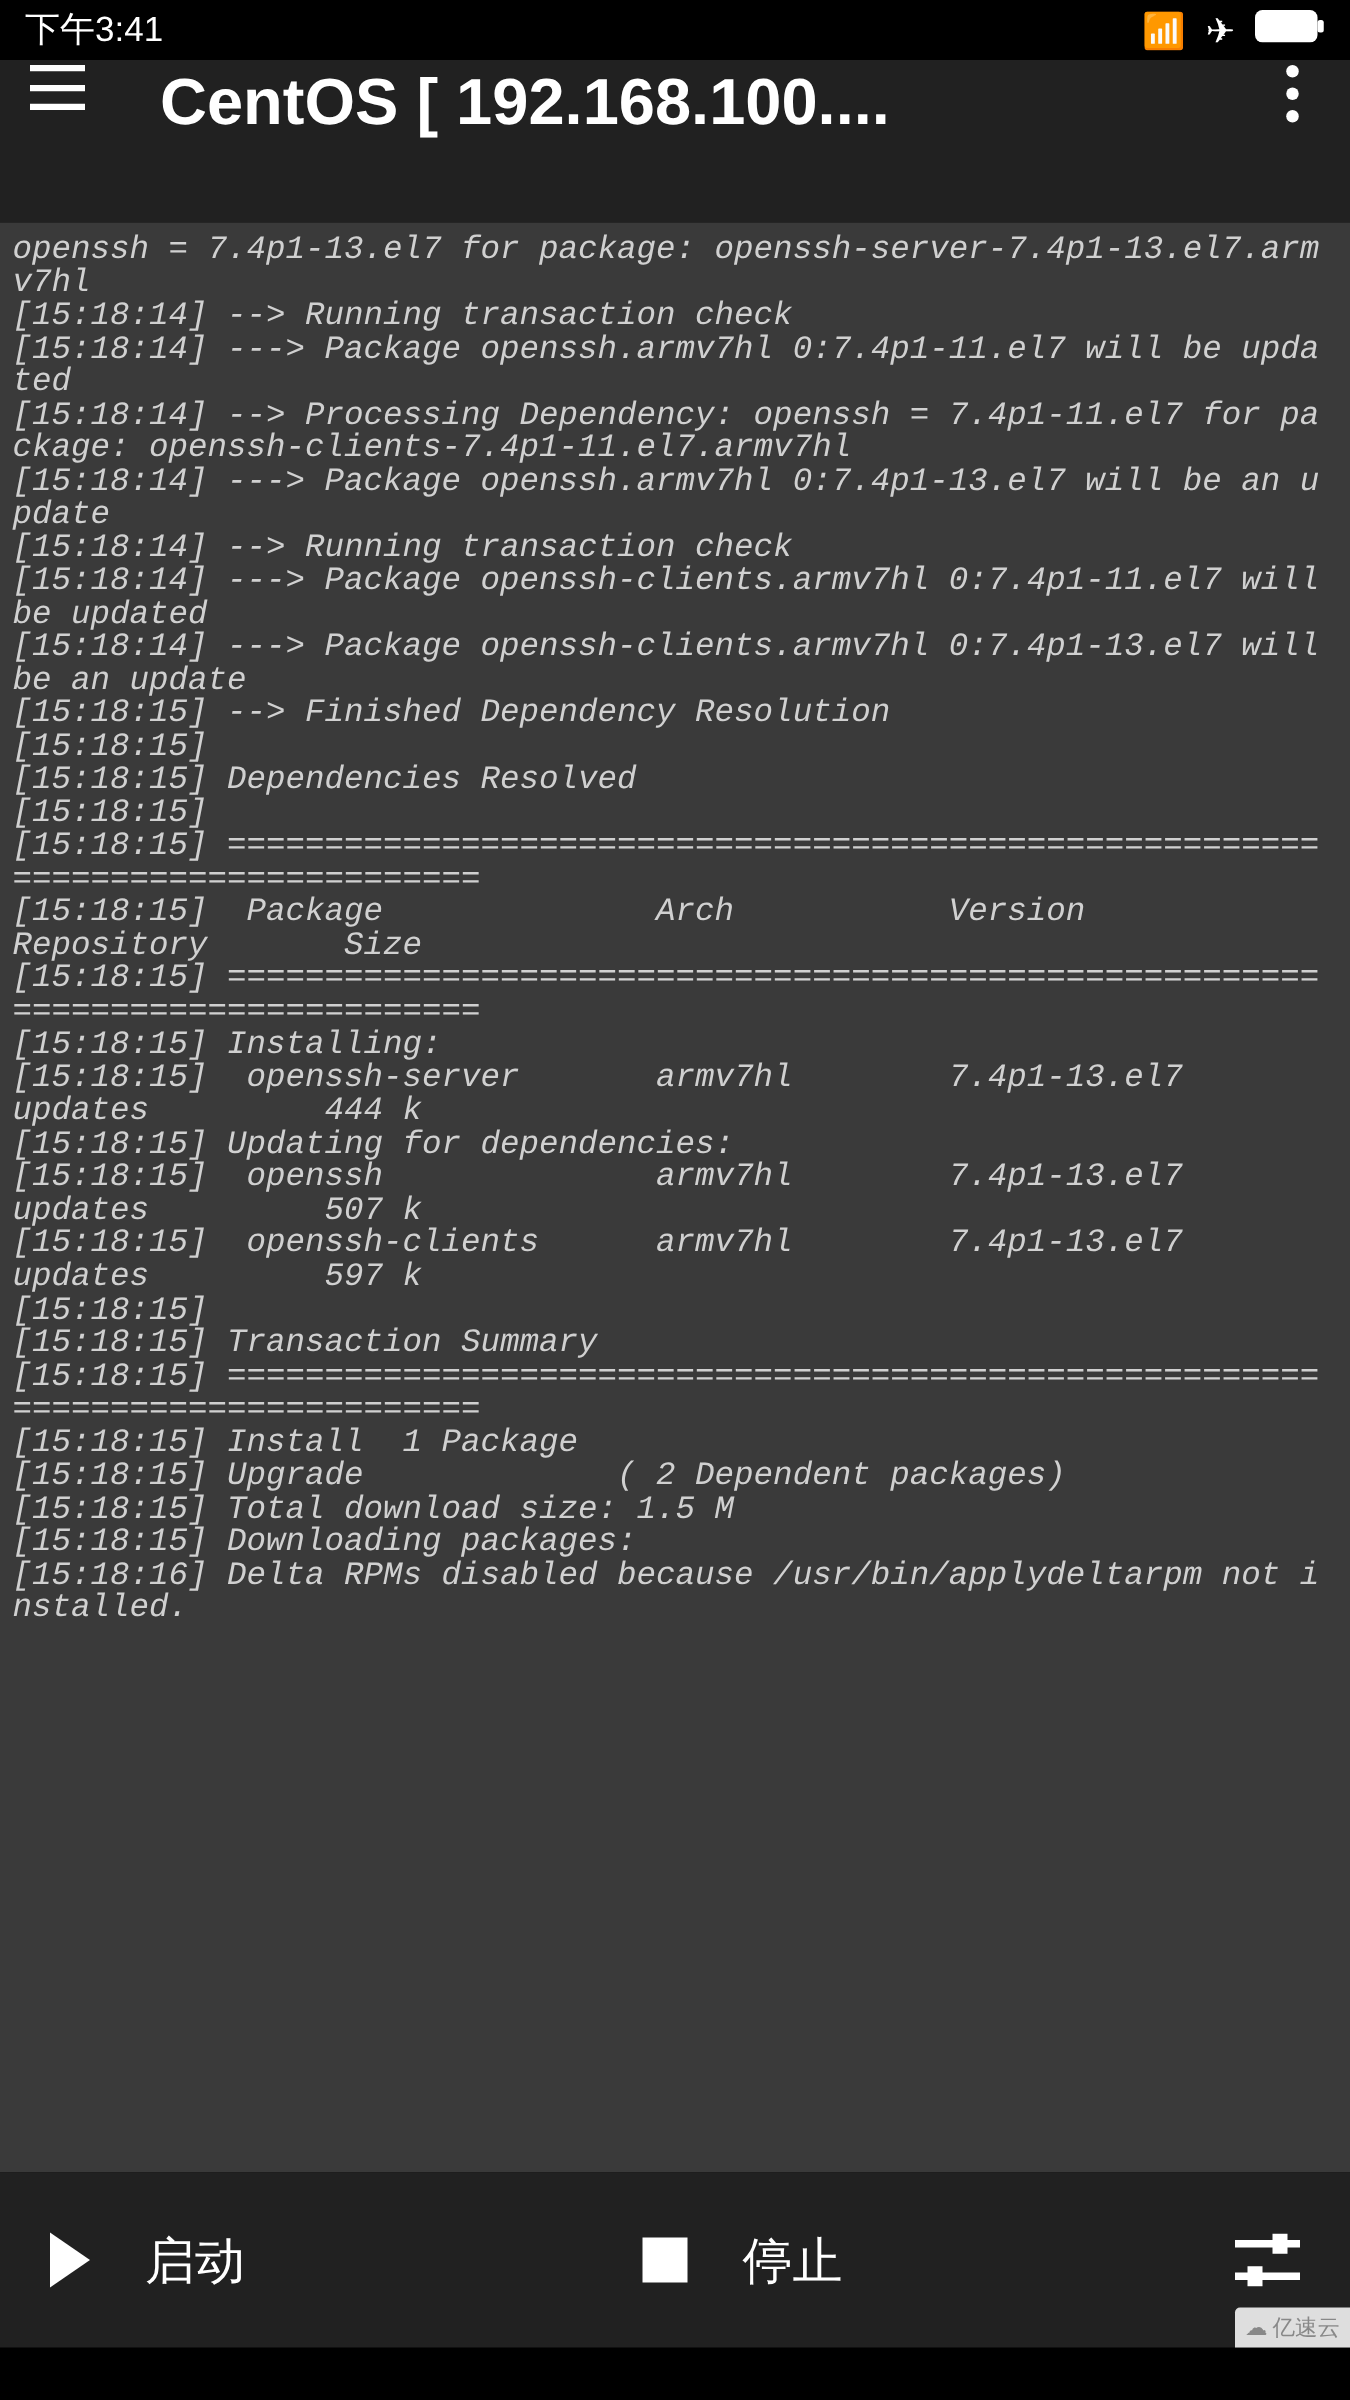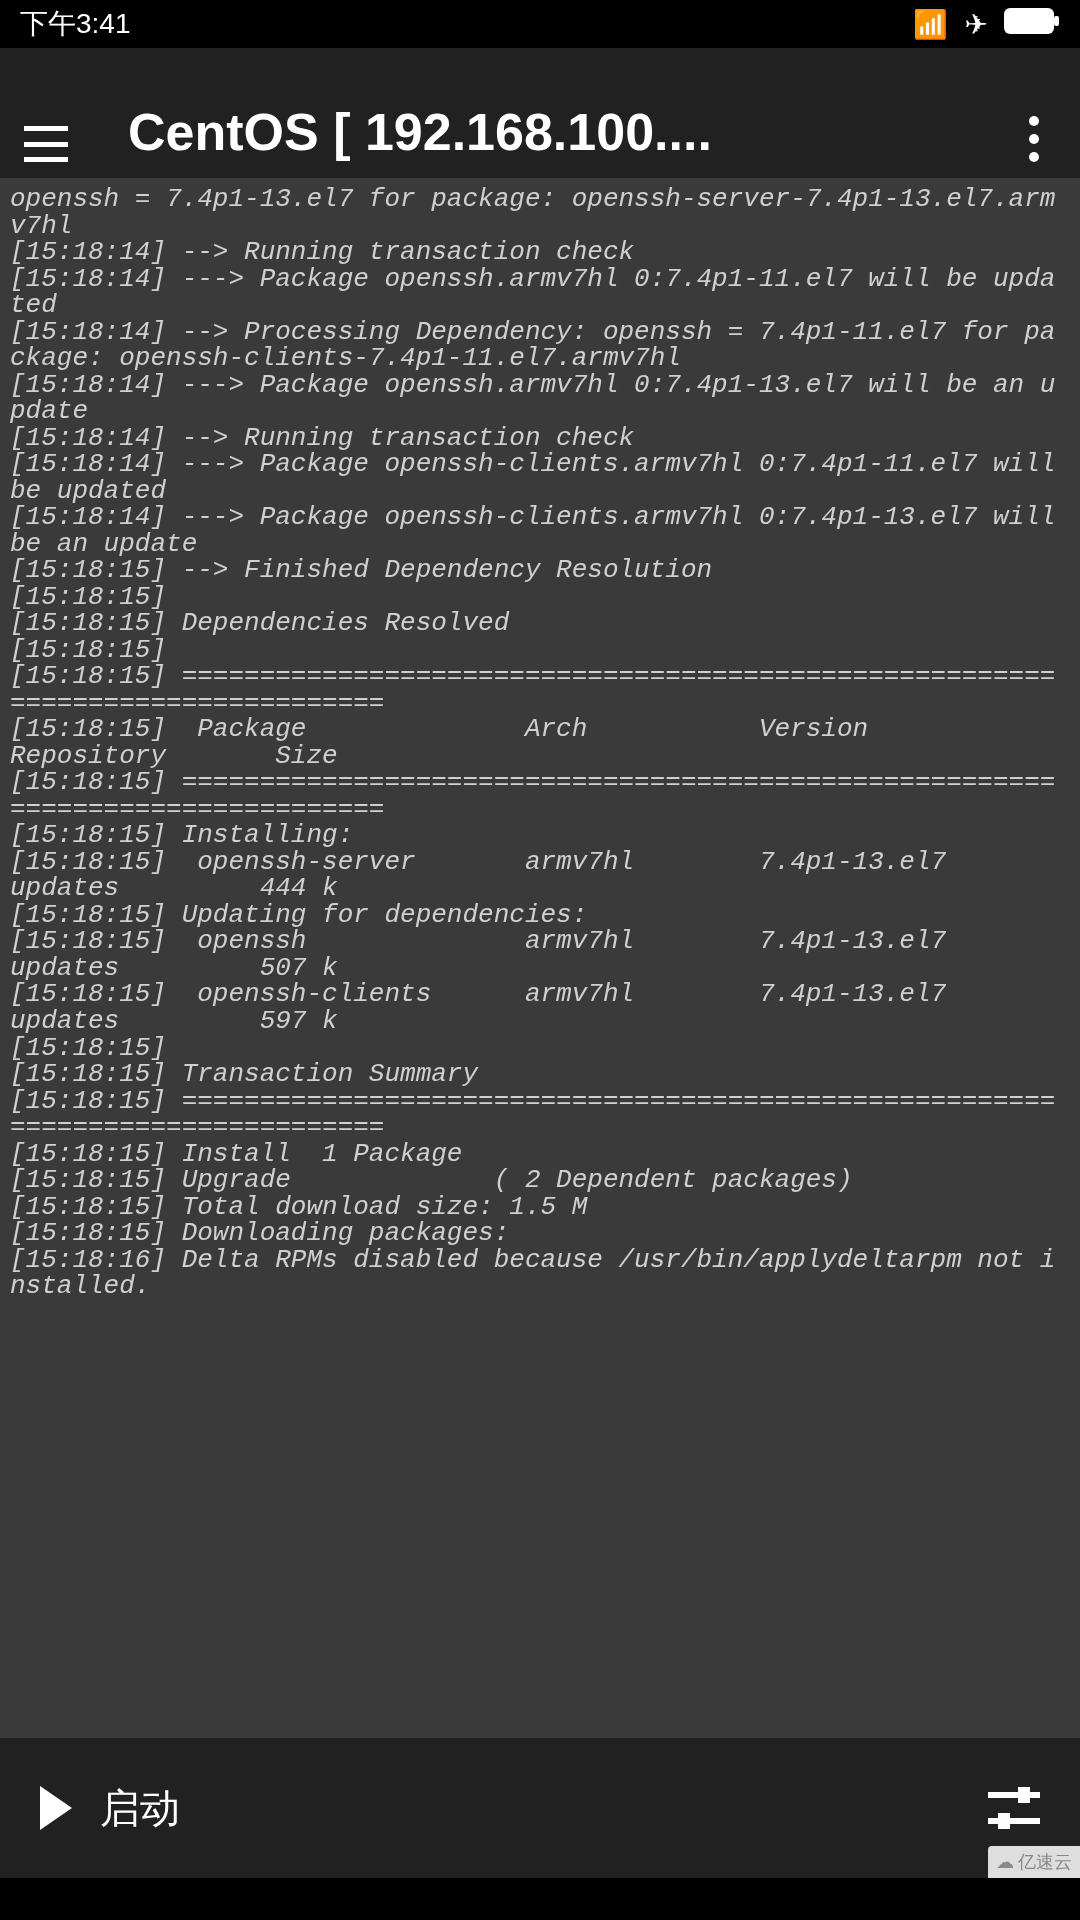--- a/index.html
+++ b/index.html
@@ -1,27 +1,27 @@
 <!DOCTYPE html>
 <html><head>
 <meta charset="utf-8">
 <style>
 * { margin: 0; padding: 0; box-sizing: border-box; }
 html, body { width: 1080px; height: 1920px; background: #000; font-family: sans-serif; overflow: hidden; }
 .status-bar { height: 48px; background: #000; color: #fff; display: flex; align-items: center; justify-content: space-between; padding: 0 20px; font-size: 28px; }
 .status-right { display: flex; align-items: center; gap: 16px; }
-.app-bar { height: 130px; background: #212121; display: flex; align-items: flex-end; padding: 16px 24px; color: #fff; }
+.app-bar { height: 130px; background: #212121; display: flex; align-items: flex-start; padding: 4px 24px; color: #fff; }
 .hamburger { width: 44px; height: 36px; display: flex; flex-direction: column; justify-content: space-between; margin-right: 60px; cursor: pointer; }
 .hamburger span { display: block; height: 5px; background: #fff; }
 .app-title { flex: 1; font-size: 52px; font-weight: bold; white-space: nowrap; overflow: hidden; }
 .more-dots { width: 44px; display: flex; flex-direction: column; align-items: center; gap: 8px; cursor: pointer; }
 .more-dots span { width: 10px; height: 10px; background: #fff; border-radius: 50%; }
 .terminal { background: #3a3a3a; color: #d0d0d0; font-family: "Courier New", monospace; font-size: 26px; line-height: 1.02; padding: 8px 10px; height: 1560px; overflow: hidden; white-space: pre-wrap; word-break: break-all; font-style: italic; }
 .bottom-bar { height: 140px; background: #212121; display: flex; align-items: center; color: #fff; padding: 0 40px; gap: 40px; position: relative; }
-.btn { display: flex; align-items: center; gap: 28px; font-size: 40px; cursor: pointer; flex: 1; }
+.btn { display: flex; align-items: center; gap: 44px; font-size: 40px; cursor: pointer; flex: 1; }
 .play-icon { width: 0; height: 0; border-left: 32px solid #fff; border-top: 22px solid transparent; border-bottom: 22px solid transparent; }
 .stop-icon { width: 36px; height: 36px; background: #fff; }
 .settings-btn { cursor: pointer; margin-left: auto; }
 .settings-icon { width: 52px; height: 52px; position: relative; }
 .settings-icon::before, .settings-icon::after { content: ""; position: absolute; left: 0; right: 0; height: 6px; background: #fff; }
 .settings-icon::before { top: 10px; }
 .settings-icon::after { bottom: 10px; }
 .settings-icon span { position: absolute; width: 12px; height: 16px; background: #fff; }
 .settings-icon span:first-child { top: 5px; right: 10px; }
 .settings-icon span:last-child { bottom: 5px; left: 10px; }
@@ -86,20 +86,24 @@
 [15:18:15] Upgrade             ( 2 Dependent packages)
 [15:18:15] Total download size: 1.5 M
 [15:18:15] Downloading packages:
 [15:18:16] Delta RPMs disabled because /usr/bin/applydeltarpm not installed.</div>
 
 <div class="bottom-bar">
   <div class="btn">
     <div class="play-icon"></div>
     <span>启动</span>
   </div>
+  <div class="btn">
+    <div class="stop-icon"></div>
+    <span>停止</span>
+  </div>
   <div class="settings-btn">
     <div class="settings-icon">
       <span></span>
         <span></span>
     </div>
   </div>
   <div class="watermark">
     <span>☁</span>
     <span>亿速云</span>
   </div>

